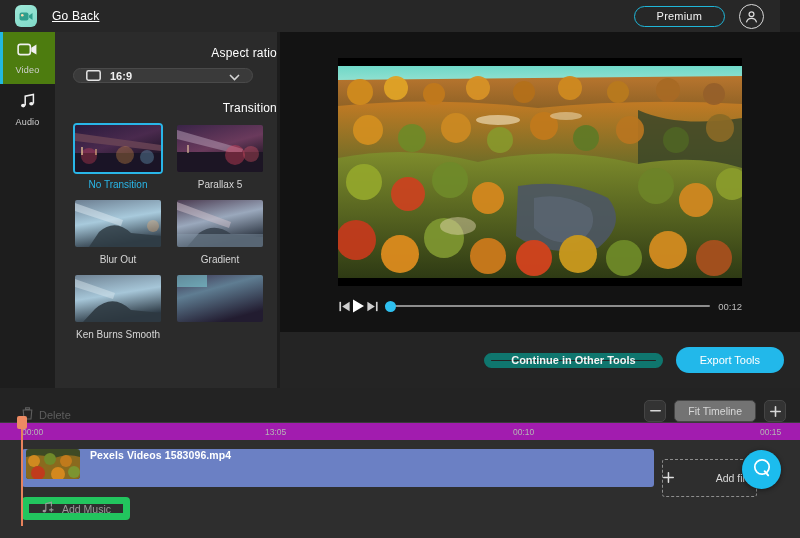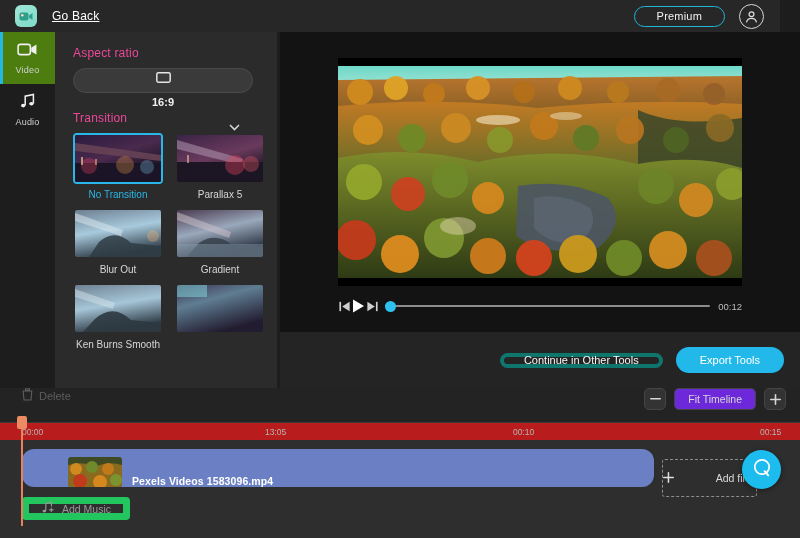--- a/index.html
+++ b/index.html
@@ -65,28 +65,29 @@
     width: 3px; height: 100%; background: #22b8e0;
   }
   .rail-label { font-size: 9px; color: #d0d0d0; letter-spacing: .2px; }
 
   
   #panel {
     position: absolute; left: 55px; top: 32px; width: 222px; height: 356px;
     background: #2b2b2b; overflow: hidden;
   }
   .panel-label {
-    font-size: 12px; color: #ec4899; margin: 14px 0 8px 18px;
+    font-size: 12px; color: #ffffff; margin: 14px 0 8px 18px;
     letter-spacing: .2px;
+    text-align: right;
   }
   #ratio-select {
-    margin-left: 18px; width: 180px; height: 25px;
+    margin-left: 18px; width: 180px; height: 15px;
     background: #3a3a3a; border: 1px solid #4a4a4a; border-radius: 14px;
     display: flex; align-items: center; padding: 0 12px;
-    cursor: pointer; gap: 9px; flex-direction: column;
+    cursor: pointer; gap: 9px;
   }
   #ratio-value { font-size: 11px; color: #f0f0f0; font-weight: bold; }
   #ratio-chev { margin-left: auto; }
 
   #trans-grid {
     margin: 2px 0 0 18px; width: 192px;
     display: flex; flex-wrap: wrap; gap: 7px 12px;
   }
   .trans-item { width: 90px; cursor: pointer; }
   .trans-thumb {
@@ -133,65 +134,65 @@
 
   
   #actions {
     position: absolute; left: 280px; top: 332px; width: 520px; height: 56px;
     background: #242424;
     display: flex; align-items: center; justify-content: flex-end;
     gap: 13px; padding-right: 16px;
   }
   #continue-btn {
     height: 15px; padding: 0 20px; border-radius: 13px;
-    border: 4px solid #0f766e; background: transparent; color: #f5f5f5;
+    border: 7px solid #0f766e; background: transparent; color: #f5f5f5;
     font-size: 11px; font-family: inherit; cursor: pointer;
-    display: flex; align-items: center; justify-content: center;
+    display: flex; align-items: center; justify-content: center; font-weight: bold;
   }
   #export-btn {
     height: 26px; padding: 0 24px; border-radius: 13px;
     border: none; background: #22b8ea; color: #ffffff;
     font-size: 11px; font-family: inherit; cursor: pointer;
     display: flex; align-items: center; justify-content: center;
   }
 
   
   #timeline { position: absolute; left: 0; top: 388px; width: 800px; height: 150px; background: #232323; }
   #tl-toolbar {
     position: absolute; left: 0; top: 0; width: 800px; height: 34px;
-    display: flex; align-items: flex-start; gap: 40px;
+    display: flex; align-items: flex-end; gap: 40px;
   }
   #delete-btn {
     margin-left: 22px; display: flex; align-items: center; gap: 6px;
     font-size: 11px; color: #5e5e5e; cursor: default;
   }
   #tl-zoom { margin-left: auto; margin-right: 14px; display: flex; align-items: center; gap: 8px; }
   .zbtn {
     width: 22px; height: 22px; border-radius: 5px;
     background: #333333; border: 1px solid #454545;
     display: flex; align-items: center; justify-content: center;
     cursor: pointer;
   }
   #fit-btn {
     height: 22px; padding: 0 13px; border-radius: 5px;
-    background: #6d28d9; border: 1px solid #454545; color: #d8d8d8;
+    background: #737373; border: 1px solid #454545; color: #d8d8d8;
     font-size: 10.5px; font-family: inherit; cursor: pointer;
     display: flex; align-items: center;
   }
   #ruler {
     position: absolute; left: 0; top: 34px; width: 800px; height: 18px;
-    background: #b91c1c; border-top: 1px solid #3a3a3a;
+    background: #a21caf; border-top: 1px solid #3a3a3a;
   }
   .tick { position: absolute; top: 4px; font-size: 8.5px; color: #b5b5b5; }
 
   #tracks { position: absolute; left: 0; top: 52px; width: 800px; height: 98px; background: #2e2e2e; }
   #clip {
     position: absolute; left: 22px; top: 9px; width: 632px; height: 38px;
-    background: #6b80c4; border-radius: 12px;
-    display: flex; align-items: flex-end; cursor: pointer; overflow: hidden; padding-left: 42px;
+    background: #6b80c4; border-radius: 3px;
+    display: flex; align-items: flex-start; cursor: pointer; overflow: hidden;
   }
   #clip-thumb {
     width: 54px; height: 30px; margin-left: 4px; border-radius: 3px;
     overflow: hidden; flex: 0 0 auto; position: relative;
   }
   #clip-name {
     margin-left: 10px; font-size: 10.5px; color: #ffffff; font-weight: bold;
     letter-spacing: .1px; white-space: nowrap;
   }
   #addfiles {

